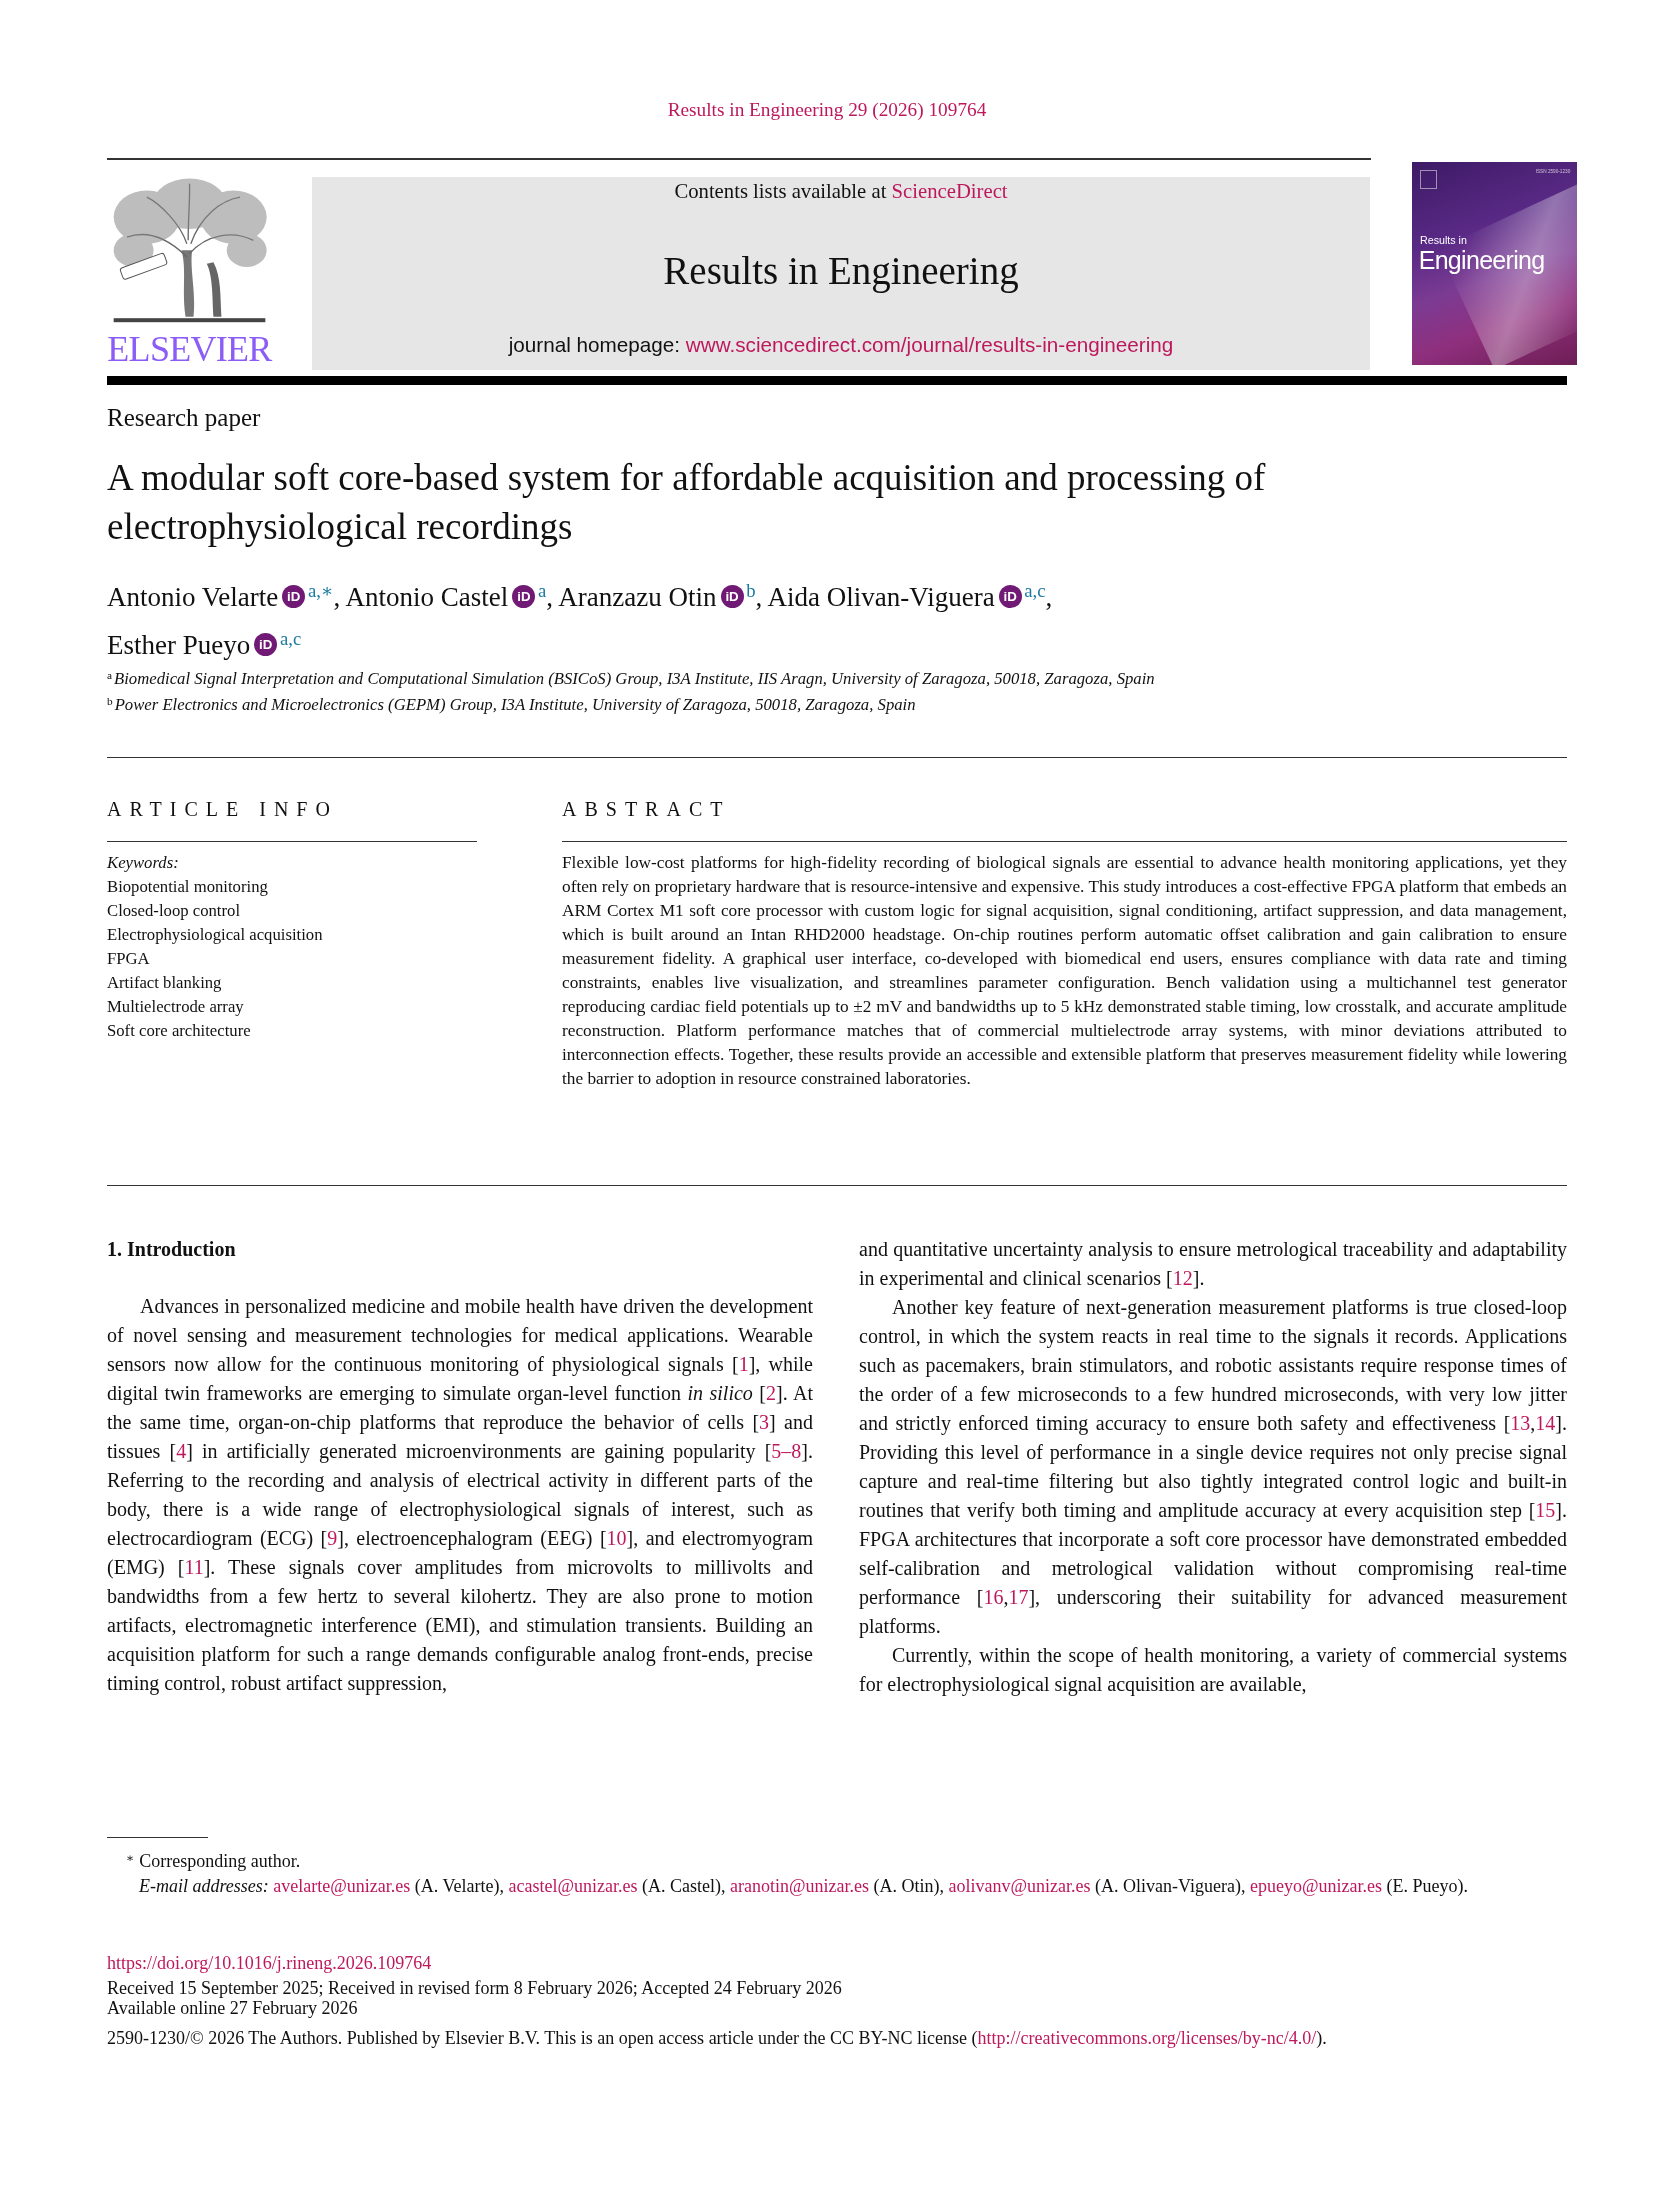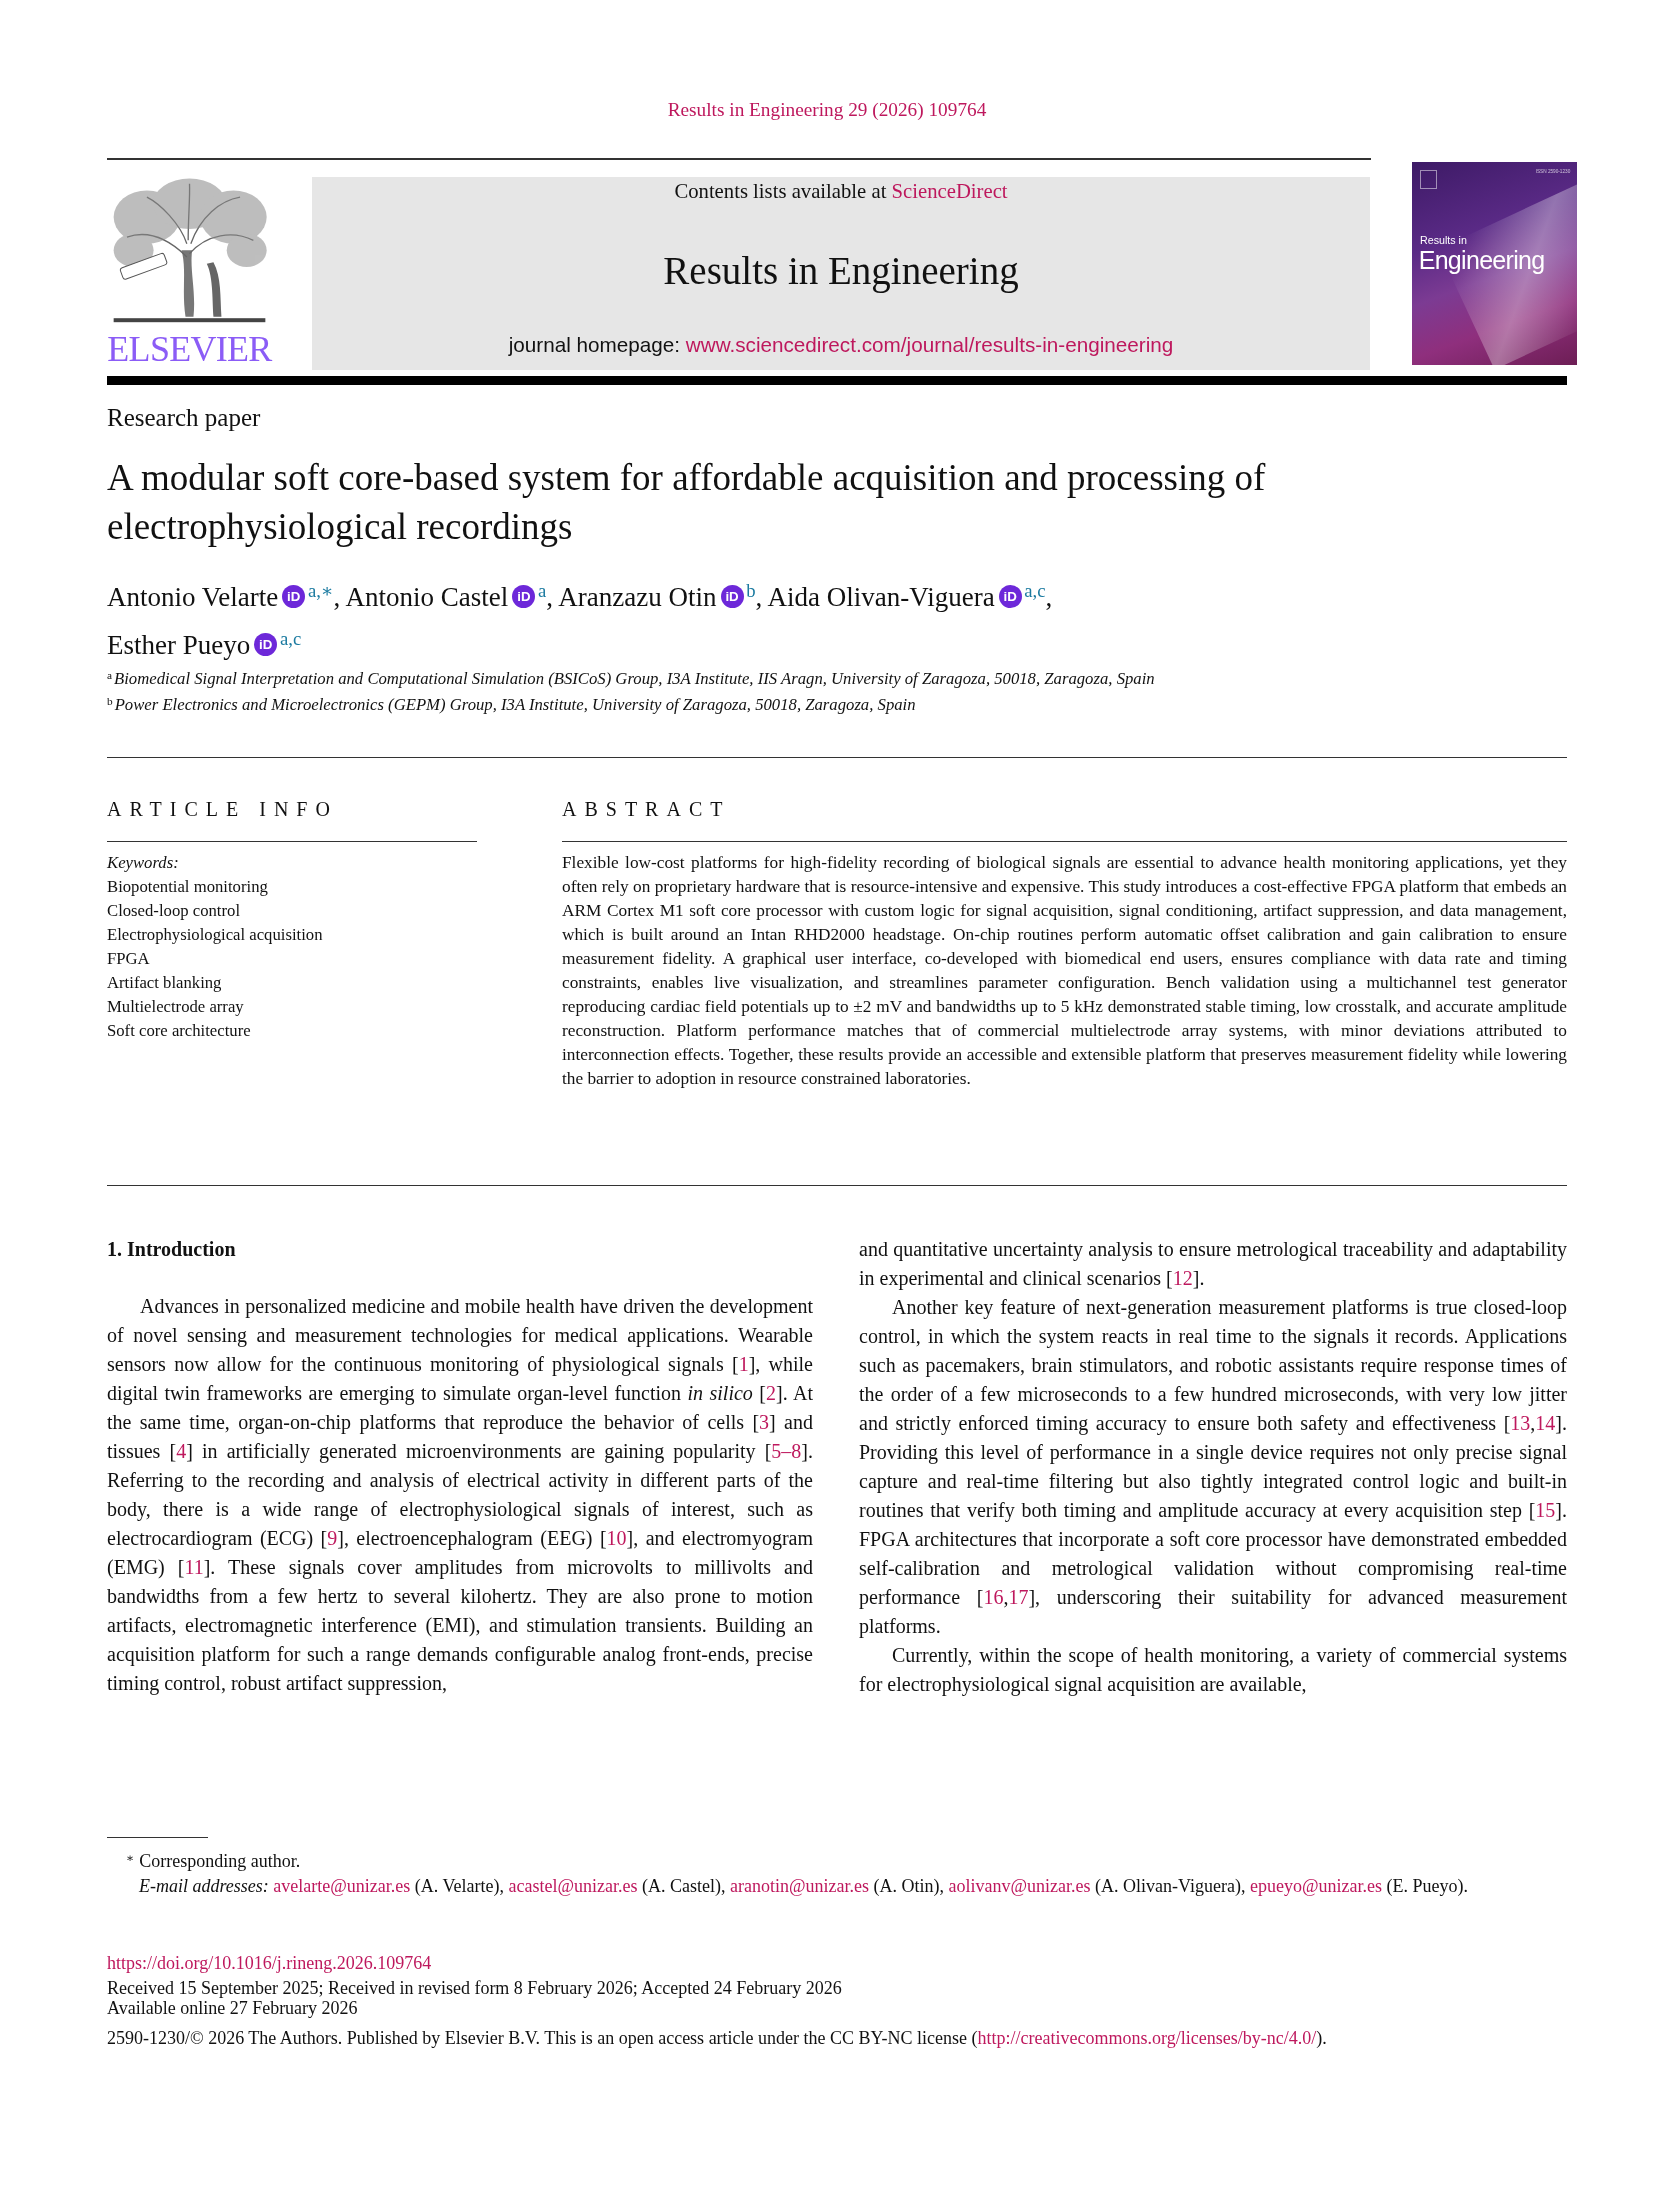--- a/index.html
+++ b/index.html
@@ -32,21 +32,21 @@
            font-family:"Liberation Sans","DejaVu Sans",sans-serif; letter-spacing:-0.7px;text-align:center; }
   .cover .cover-logo { position:absolute; left:8px; top:8px; width:14.7px; height:17.3px; border:0.7px solid rgba(255,255,255,0.5); }
   .cover .cover-issn { position:absolute; right:6.7px; top:6.7px; color:rgba(255,255,255,0.7); font-size:4.7px;
            font-family:"Liberation Sans","DejaVu Sans",sans-serif; }
   .thick-rule { left:107px; width:1460px; top:376px; height:8.7px; background:#000; }
 
   
   .article-type { left:107px; top:404px; font-size:25px; }
   .title { left:107px; top:453px; width:1300px; font-size:37px; line-height:49px; }
   .authors { left:107px; top:570px; width:1300px; font-size:27px; line-height:41px; }
-  .orcid { display:inline-block; width:23px; height:23px; border-radius:50%; background:#6d28d9;
+  .orcid { display:inline-block; width:23px; height:23px; border-radius:50%; background:#701a75;
            color:#fff; font-family:"Liberation Sans","DejaVu Sans",sans-serif; font-size:13.3px;
            line-height:23px; text-align:center; vertical-align:5.3px; margin:0 2.7px 0 4px; font-weight:bold; }
   .aff-sup { color:#1a7aa0; font-size:18.7px; vertical-align:9.3px; }
   .affiliations { left:107px; top:664px; width:1400px; font-size:16.7px; line-height:23px; font-style:italic; }
   .affiliations sup { font-style:normal; font-size:11.3px; vertical-align:5.3px; margin-right:2px; }
   .rule-affil { left:107px; width:1460px; top:757px; height:1.3px; background:#333; }
 
   
   .section-cap { font-size:20px; letter-spacing:8px; }
   .ai-head { left:107px; top:798px; }

